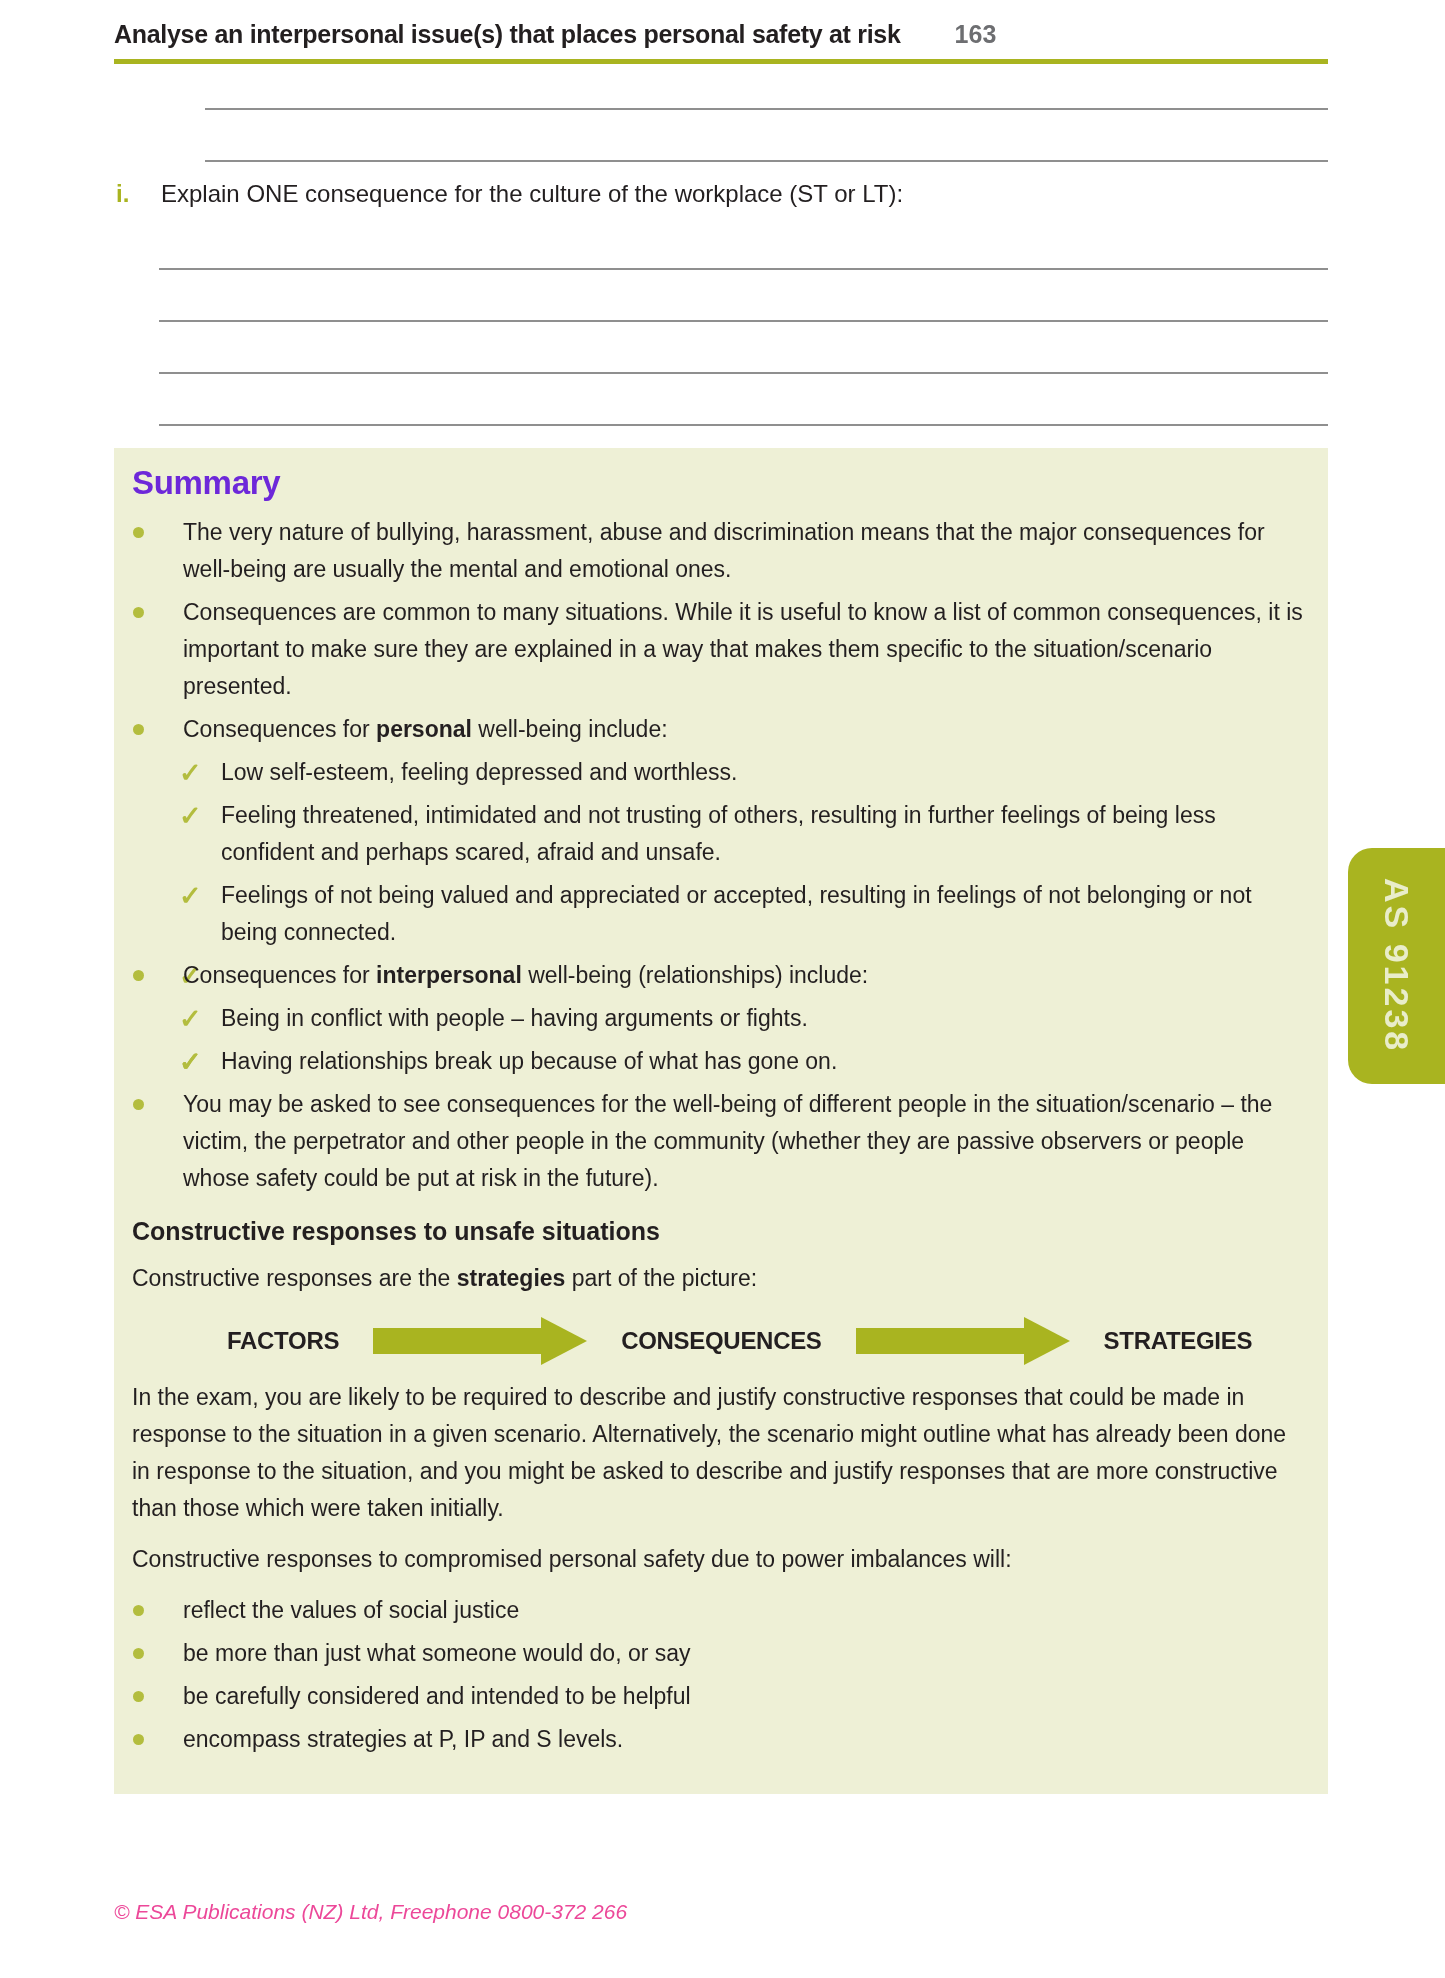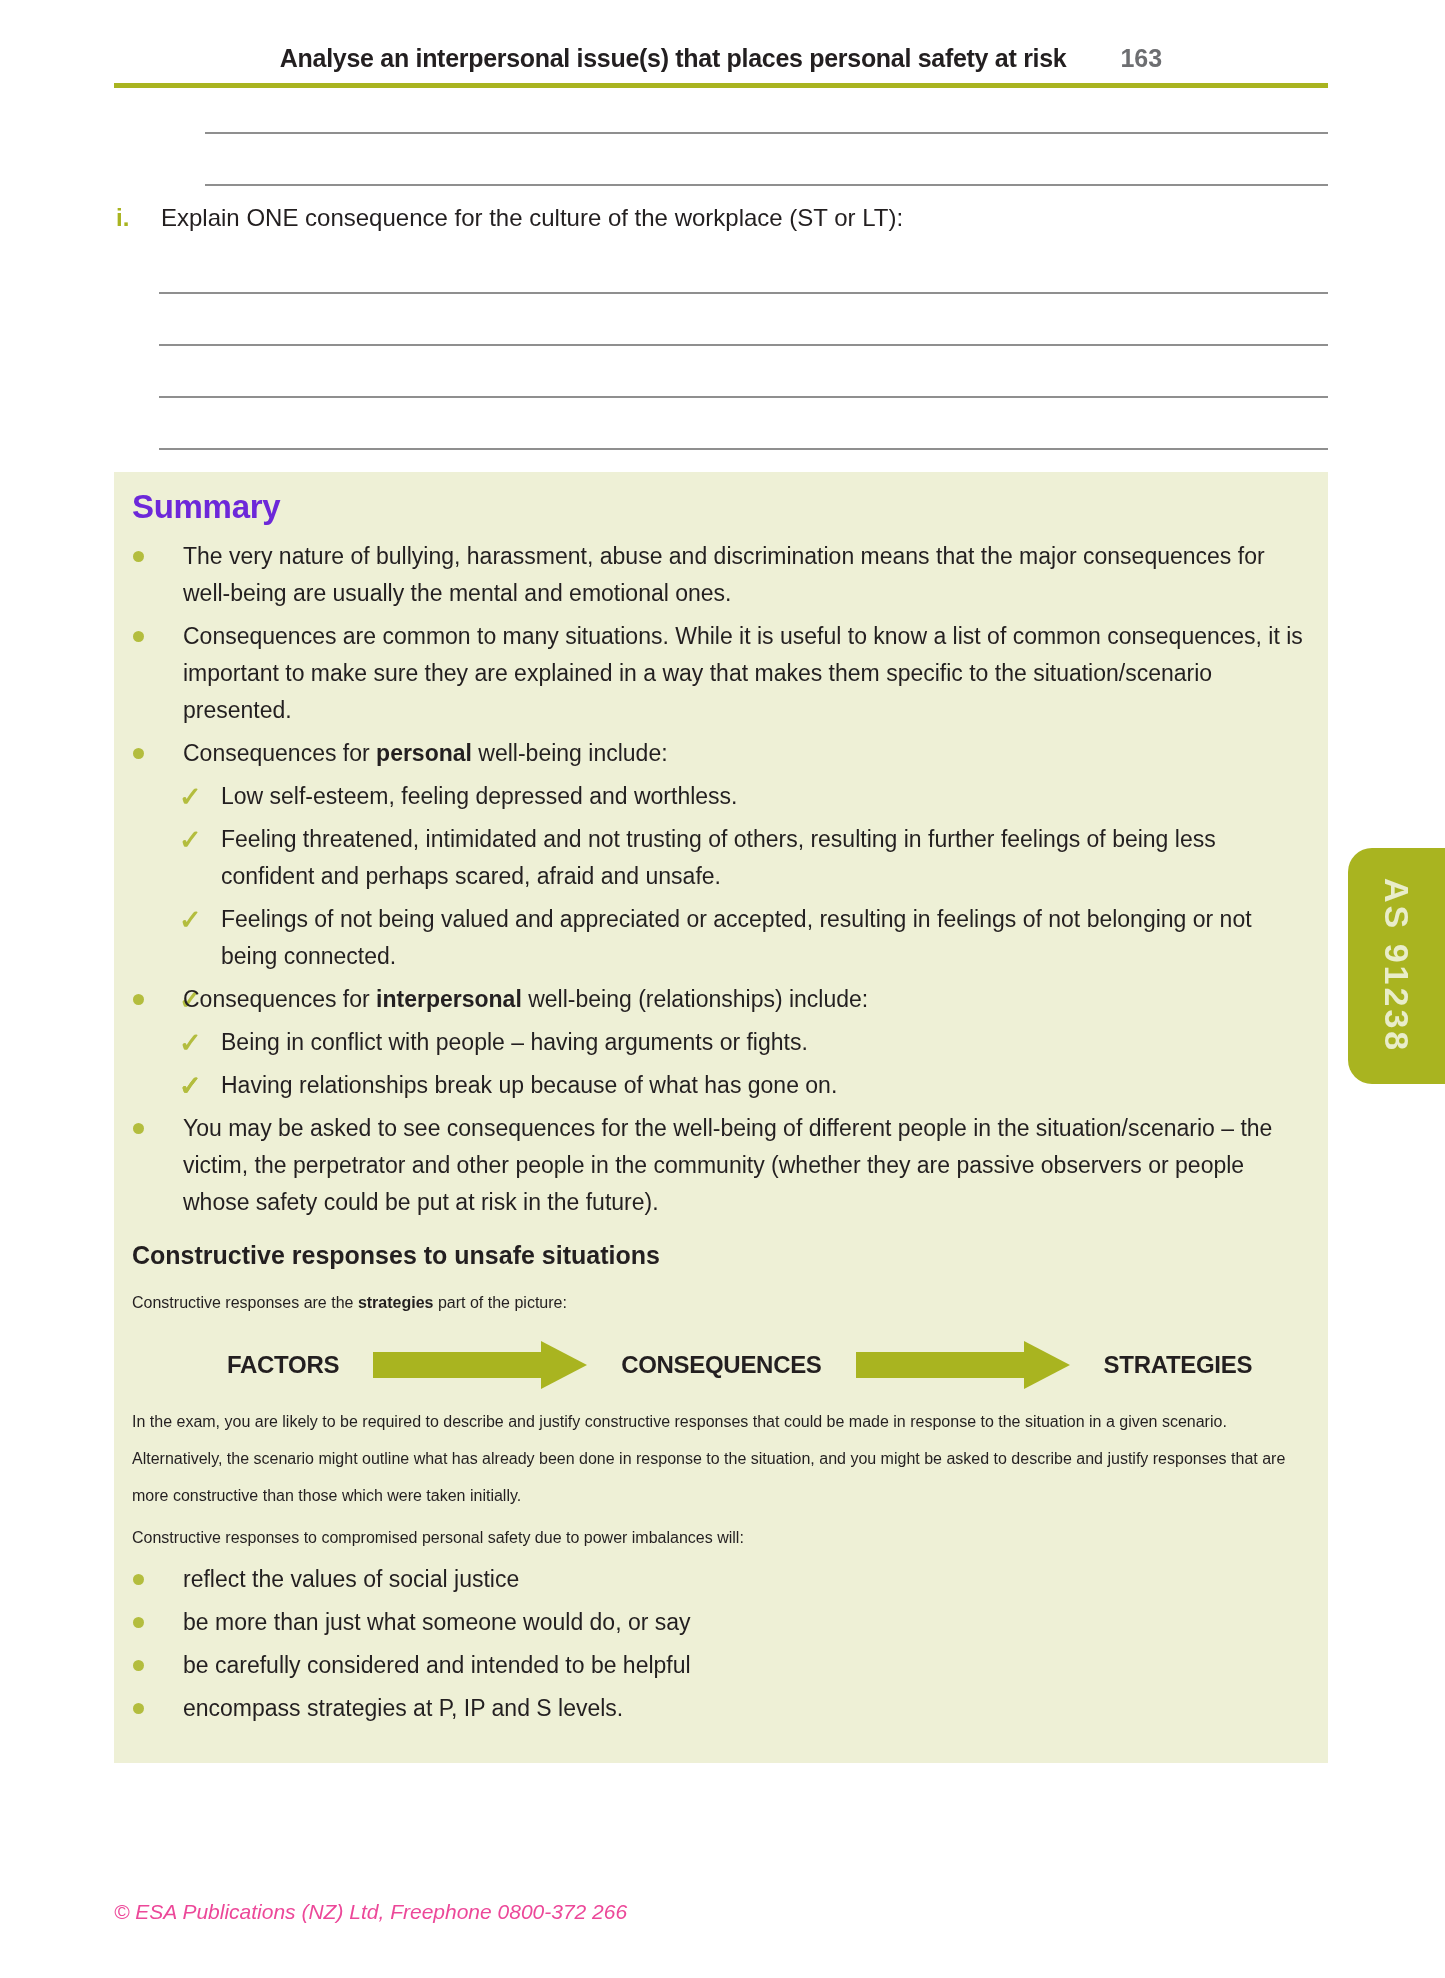--- a/index.html
+++ b/index.html
@@ -16,24 +16,24 @@
   .content {
     position: absolute;
     left: 114px;
     top: 0;
     width: 1214px;
   }
 
   
   .header-row {
     display: flex;
-    justify-content: center;
+    justify-content: flex-start;
     align-items: baseline;
     gap: 54px;
-    padding-top: 44px;
+    padding-top: 20px;
   }
   .header-title {
     font-size: 25px;
     font-weight: bold;
     letter-spacing: -0.3px;
   }
   .page-number {
     font-size: 25px;
     font-weight: bold;
     color: #6d6e71;
@@ -115,21 +115,21 @@
     color: #b3bd3e;
     font-size: 27px;
     font-weight: bold;
   }
 
   .sub-heading {
     font-size: 25px;
     font-weight: bold;
     margin: 20px 0 14px 0;
   }
-  .para { font-size: 16px; line-height: 37px; margin: 5px 0; }
+  .para { font-size: 23px; line-height: 37px; margin: 14px 0; }
 
   
   .flow-row {
     display: flex;
     align-items: center;
     margin: 20px 0 14px 95px;
   }
   .flow-label {
     font-size: 24px;
     font-weight: bold;

